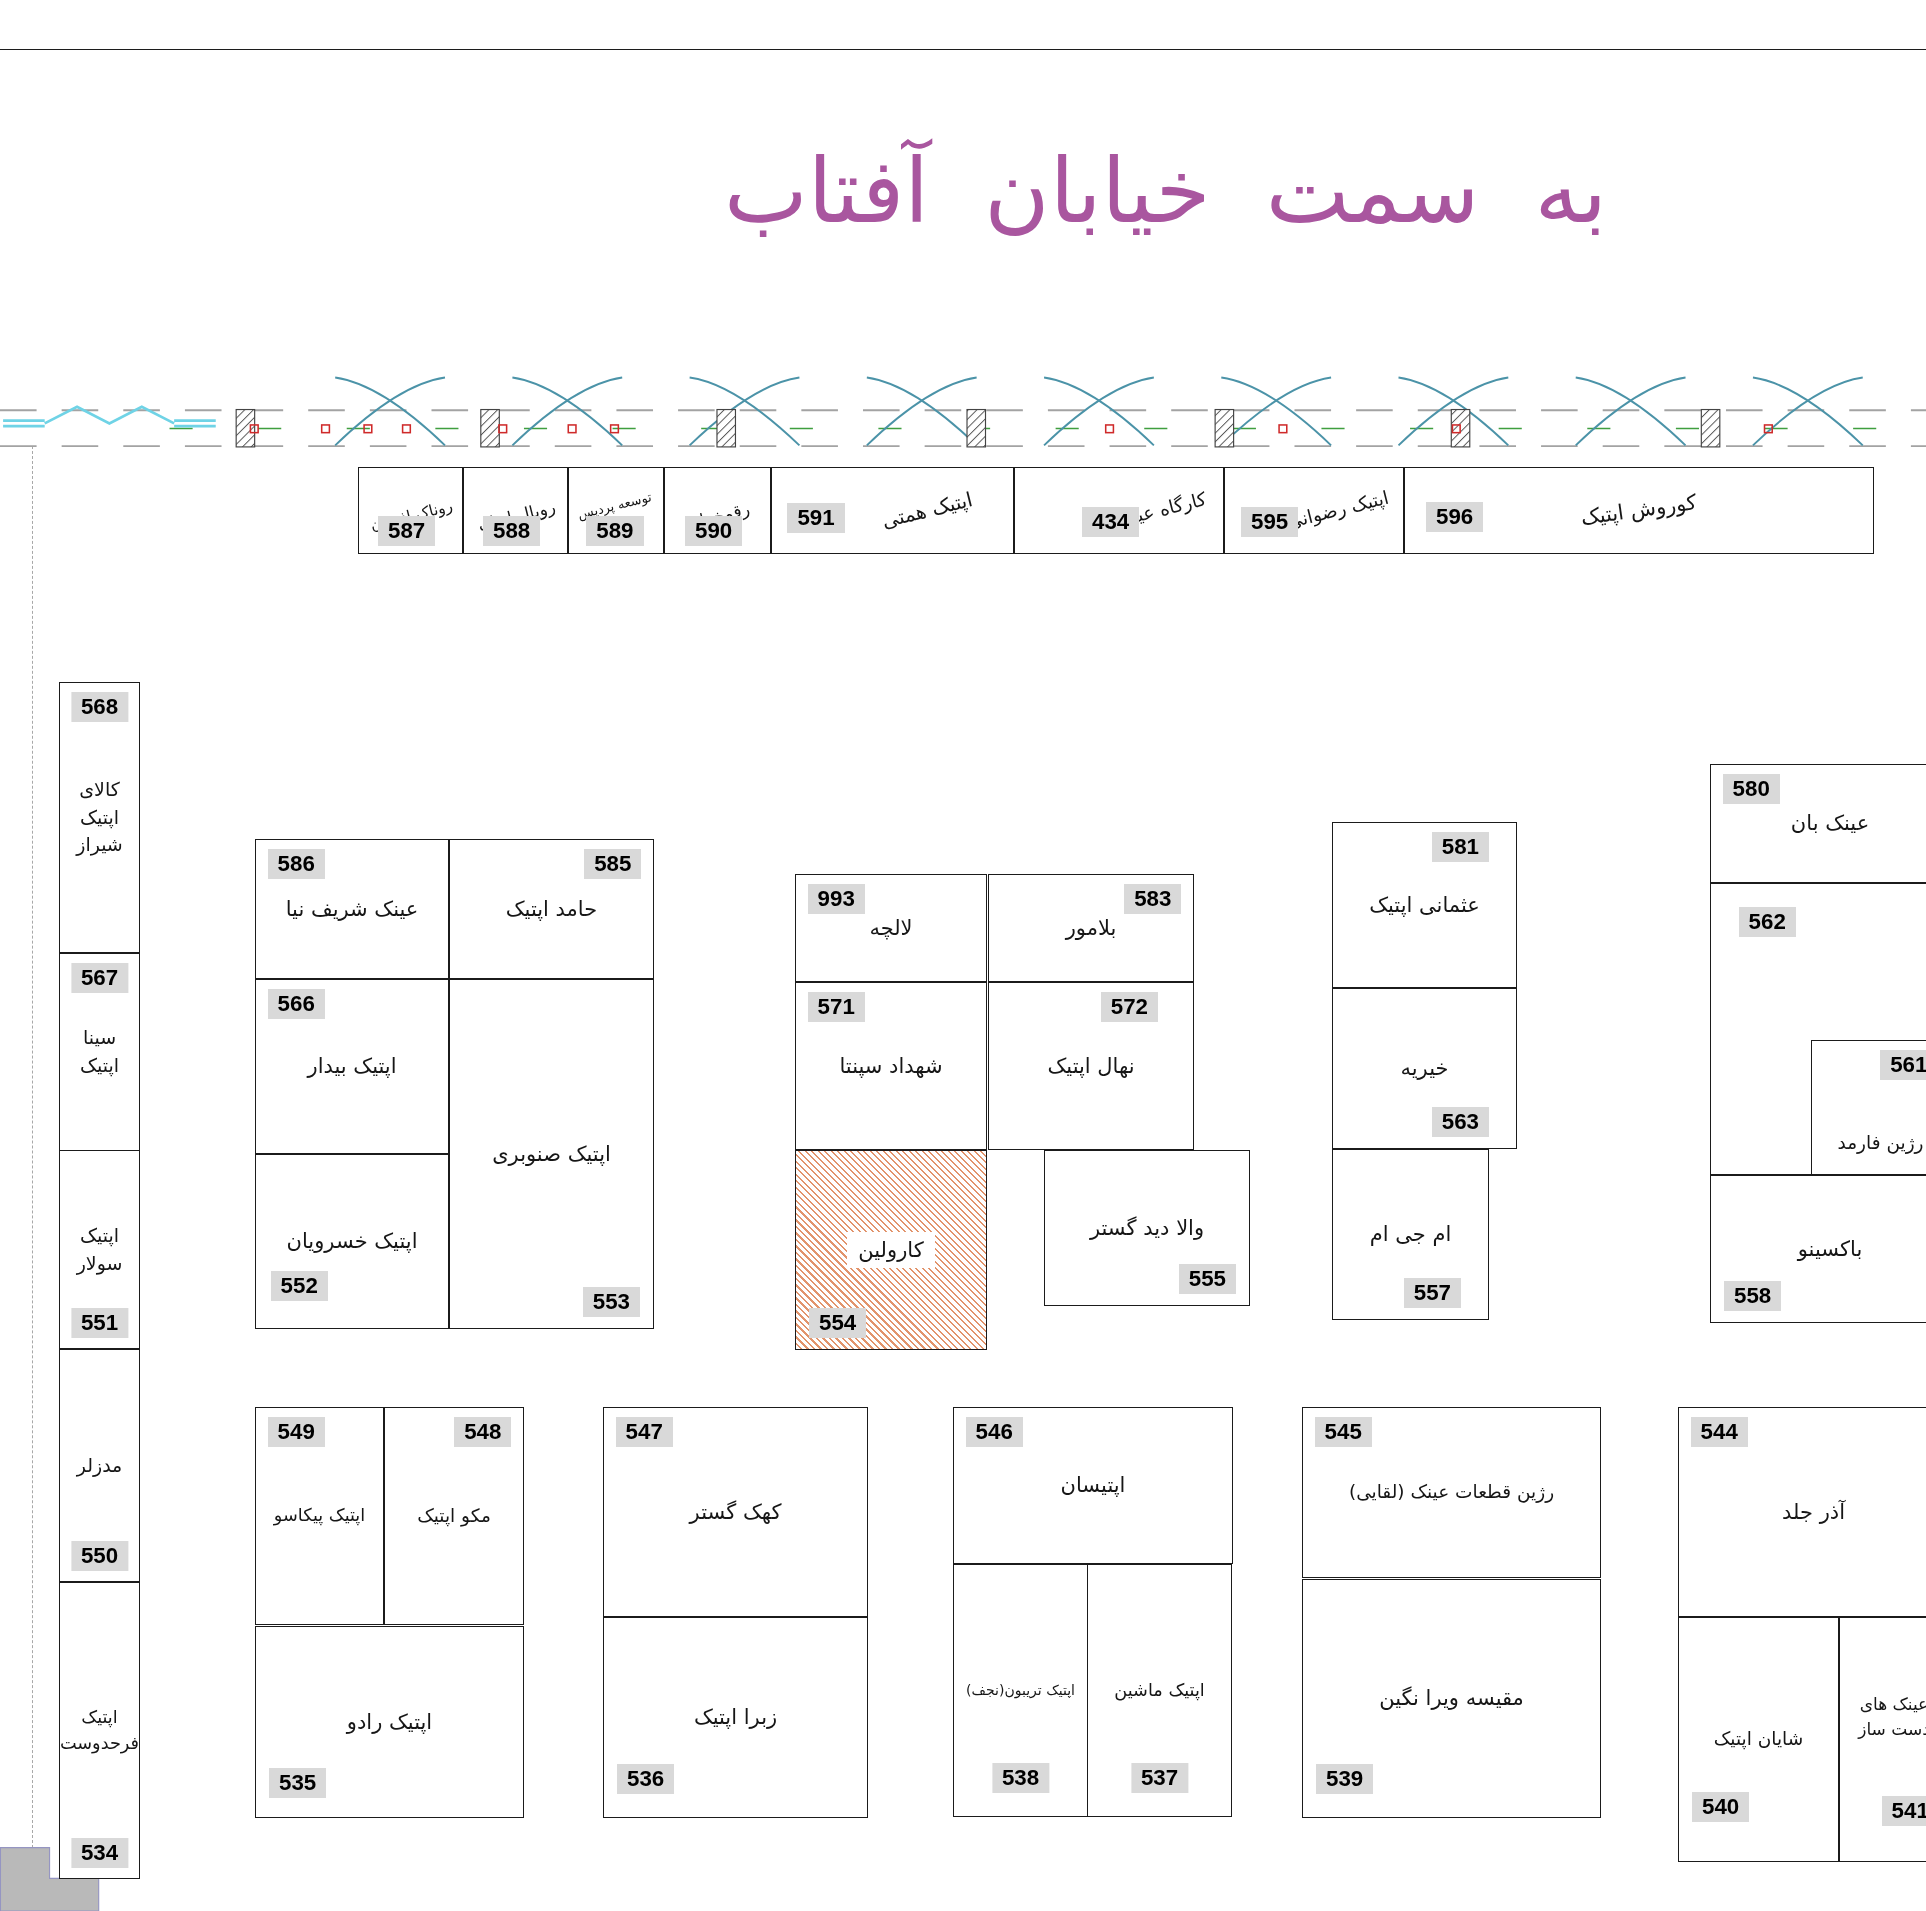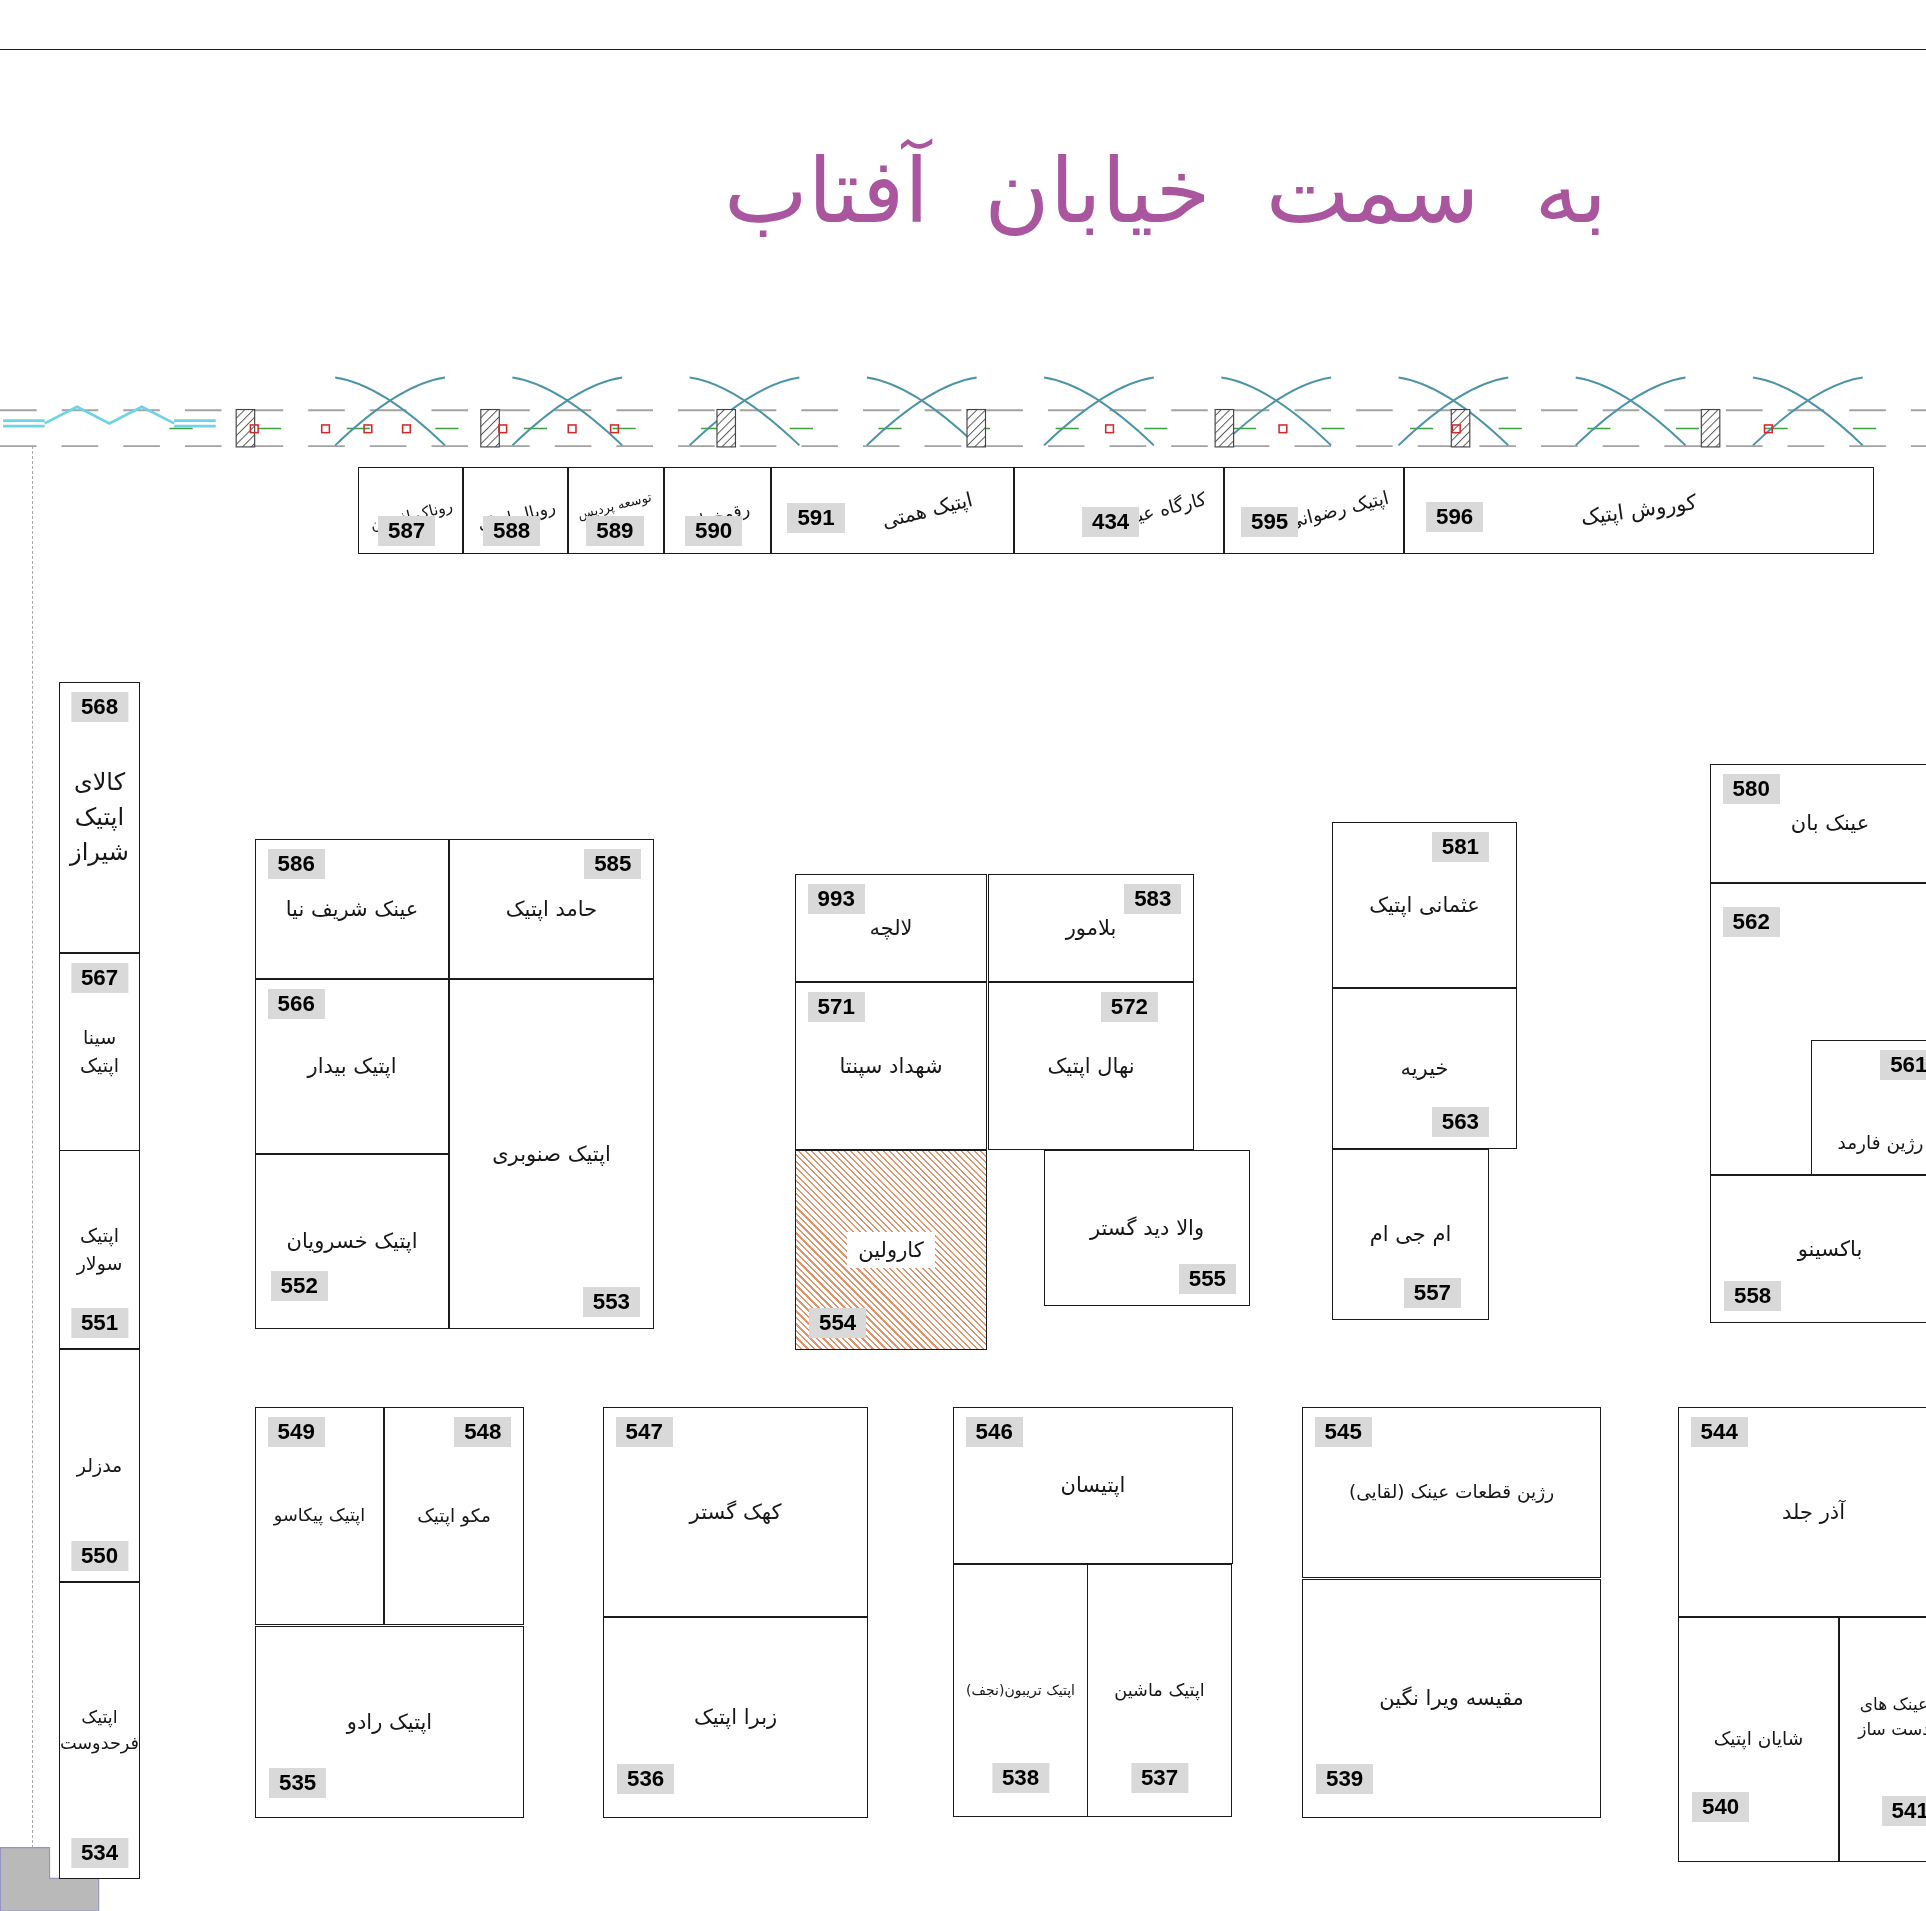--- a/index.html
+++ b/index.html
@@ -120,21 +120,21 @@
   <div class="u" style="left:1224px;top:467px;width:180px;height:87px;">
     <div class="nm rot" dir="rtl" style="font-size:18.5px;left:28%;">اپتیک رضوانی</div>
     <span class="bg" style="left:16px;top:39px;">595</span>
   </div>
   <div class="u" style="left:1404px;top:467px;width:470px;height:87px;">
     <div class="nm rot8" dir="rtl" style="font-size:21px;">کوروش اپتیک</div>
     <span class="bg" style="left:21px;top:34px;">596</span>
   </div>
 
   <div class="u" style="left:59px;top:682px;width:81px;height:271px;">
-    <div class="nm" dir="rtl" style="font-size:24px;">کالای
+    <div class="nm" dir="rtl" style="font-size:19px;">کالای
 اپتیک
 شیراز</div>
     <span class="bg tc">568</span>
   </div>
   <div class="u" style="left:59px;top:953px;width:81px;height:198px;">
     <div class="nm" dir="rtl" style="font-size:19px;">سینا
 اپتیک</div>
     <span class="bg tc">567</span>
   </div>
   <div class="u" style="left:59px;top:1150px;width:81px;height:199px;">
@@ -210,21 +210,21 @@
     <div class="nm" dir="rtl">ام جی ام</div>
     <span class="bg br" style="right:27px;">557</span>
   </div>
 
   <div class="u" style="left:1710px;top:764px;width:240px;height:119px;">
     <div class="nm" dir="rtl">عینک بان</div>
     <span class="bg tl">580</span>
   </div>
   <div class="u" style="left:1710px;top:883px;width:240px;height:292px;">
     <div class="nm" dir="rtl" style="justify-content:flex-start;align-items:flex-start;padding-left:35px;padding-top:150px;">کافه</div>
-    <span class="bg tl" style="top:23px;">562</span>
+    <span class="bg tl" style="top:23px;margin-left:16px;">562</span>
   </div>
   <div class="u" style="left:1811px;top:1040px;width:139px;height:135px;">
     <div class="nm" dir="rtl" style="font-size:18.5px;align-items:flex-end;padding-bottom:15.4px;">رژین فارمد</div>
     <span class="bg tr">561</span>
   </div>
   <div class="u" style="left:1710px;top:1175px;width:240px;height:148px;">
     <div class="nm" dir="rtl">باکسینو</div>
     <span class="bg bl">558</span>
   </div>
 

